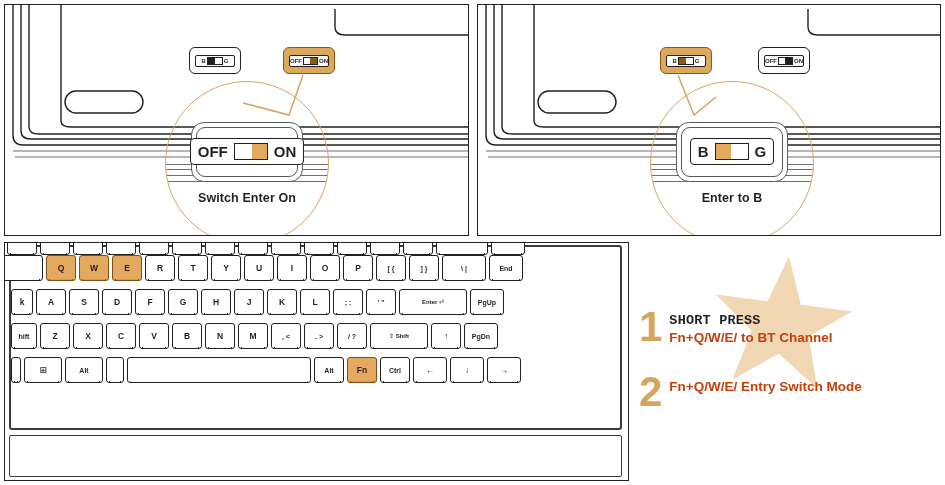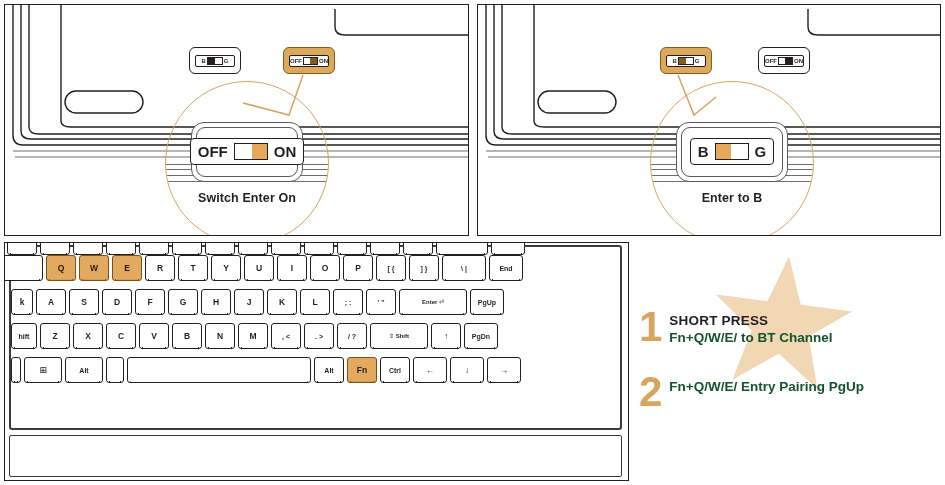--- a/index.html
+++ b/index.html
@@ -128,22 +128,22 @@
     transform:rotate(6deg);
   }
   .step{position:absolute;display:flex;align-items:flex-start;z-index:3;}
   #step-1{left:6px;top:68px;}
   #step-2{left:6px;top:133px;}
   .step-num{
     font-size:42px;font-weight:700;color:#d9a košt;color:#d8a55f;line-height:.82;
     margin-right:7px;font-family:"Liberation Sans",sans-serif;
   }
   .step-txt{padding-top:3px;}
-  .step-title{font-size:13.5px;font-weight:700;color:#231f20;line-height:1.18;letter-spacing:.2px;}
-  .step-sub{font-size:13.5px;font-weight:700;color:#14532d;line-height:1.25;margin-top:1px;}
+  .step-title{font-size:13.5px;font-weight:700;color:#231f20;line-height:1.18;letter-spacing:.2px;font-family:Liberation Mono, monospace;}
+  .step-sub{font-size:13.5px;font-weight:700;color:#c2410c;line-height:1.25;margin-top:1px;}
 </style>
 </head>
 <body>
 
 <div class="page">
 
   <div class="panel" id="panel-power">
     <div class="dev">
       <svg width="465" height="232" viewBox="0 0 465 232">
         <g fill="none" stroke="#231f20" stroke-width="1.4">
@@ -563,18 +563,18 @@
       <div class="step-num">1</div>
       <div class="step-txt">
         <div class="step-title">SHORT PRESS</div>
         <div class="step-sub">Fn+Q/W/E/ to BT Channel</div>
       </div>
     </div>
 
     <div class="step" id="step-2">
       <div class="step-num">2</div>
       <div class="step-txt">
-        <div class="step-sub">Fn+Q/W/E/ Entry Pairing PgUp</div>
+        <div class="step-sub">Fn+Q/W/E/ Entry Switch Mode</div>
       </div>
     </div>
   </div>
 
 </div>
 
 </body></html>

